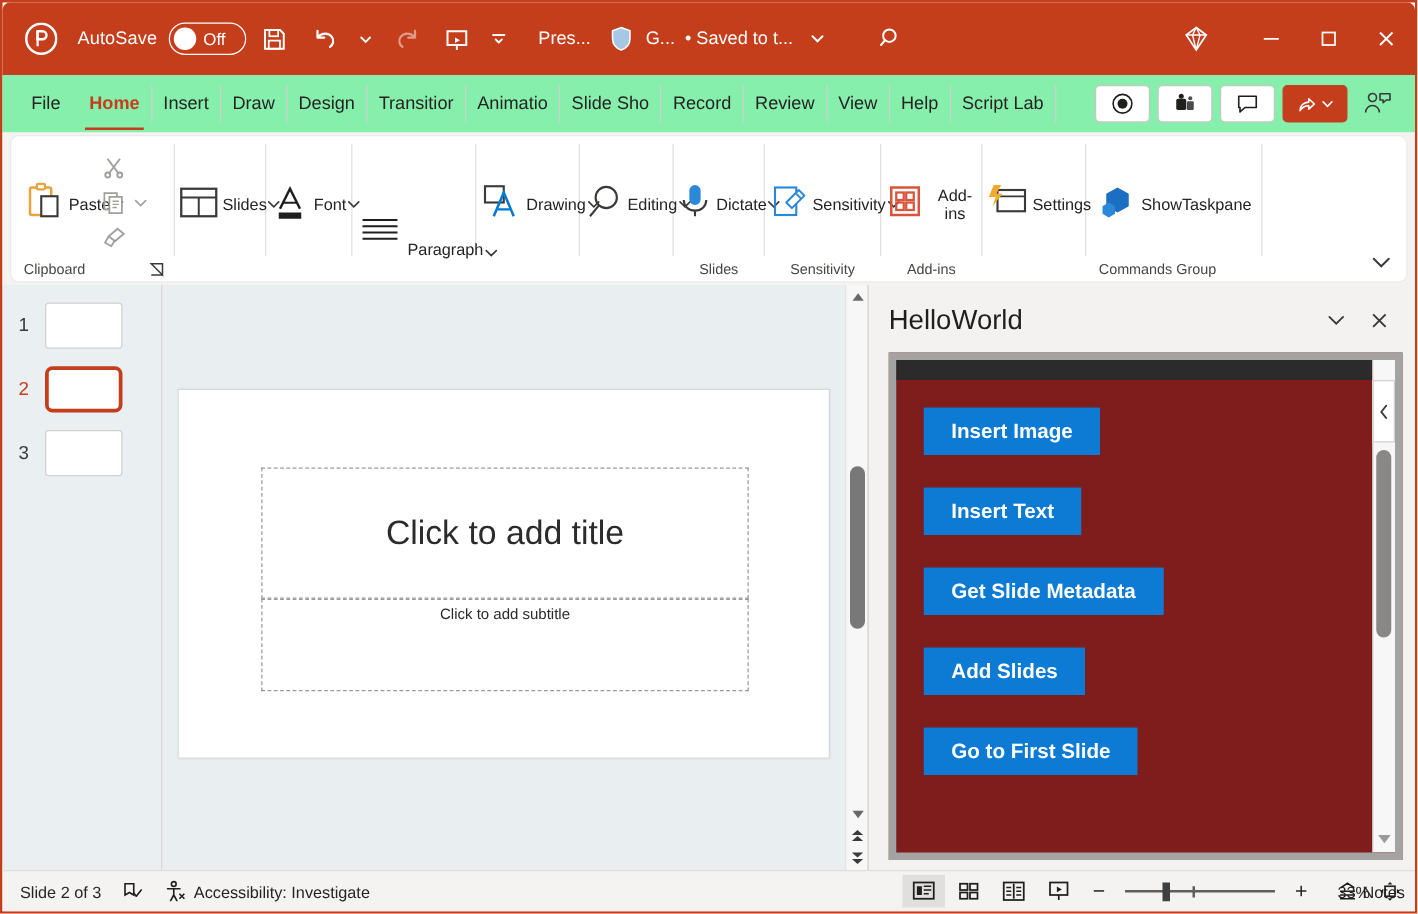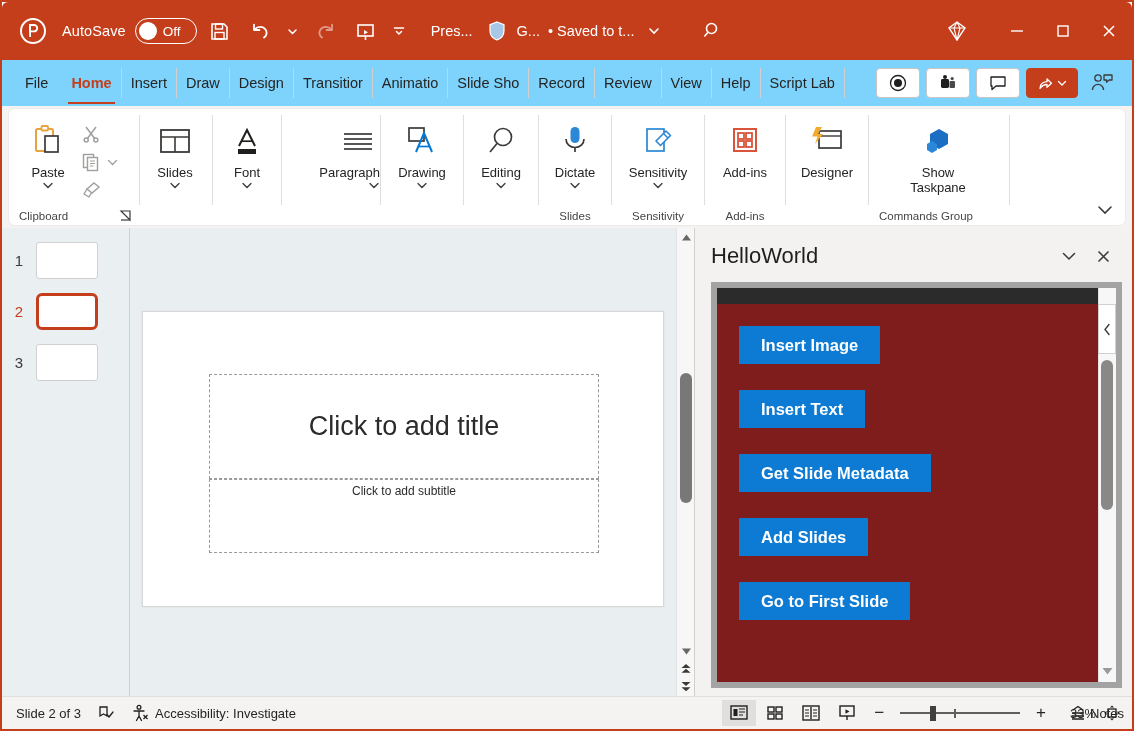--- a/index.html
+++ b/index.html
@@ -35,21 +35,21 @@
   .saved-txt { font-size: 14.5px; margin-left: 8px; }
   .chev-sm { margin-left: 10px; }
   .search-ic { margin-left: 32px; }
   .win-ctrls { position:absolute; right: 0; top: 0; height: 58px; display:flex; align-items:center; }
   .wbtn { width: 46px; height: 38px; display:flex; align-items:center; justify-content:center; }
   .wbtn.diamond { margin-right: 14px; }
 
   
   .tabrow {
     position: absolute; left: 0; top: 58px; width: 1130px; height: 46px;
-    background: #7dd3fc; display: flex; align-items: center;
+    background: #86efac; display: flex; align-items: center;
   }
   .tab {
     font-size: 14.5px; color: #252423; padding: 0 9px; height: 30px;
     display: flex; align-items: center; position: relative; white-space: nowrap;
     border-right: 1px solid #D2D0CE;
   }
   .tab:first-child { border-right: none; margin-left: 14px; padding-right:14px;}
   .tab.active { font-weight: bold; color: #C43E1C; }
   .tab.active .underline {
     position: absolute; left: 6px; right: 6px; bottom: -6px; height: 2.5px; background: #C43E1C;
@@ -74,21 +74,21 @@
   .grp { display:flex; flex-direction: column; position:relative; padding: 4px 0 0 0; }
   .grp .gbody { display:flex; flex:1; }
   .grp .glabel {
     font-size: 11.5px; color:#484644; text-align: left; height: 18px; line-height: 18px;
     padding-left: 10px;
   }
   .grp .glabel.ctr { text-align:center; padding-left:0; }
   .sep { width: 1px; background: #E1DFDD; margin: 6px 0 20px 0; }
 
   .bigbtn {
-    width: 70px; display:flex; flex-direction:column; align-items:center; justify-content:flex-start;
+    width: 70px; display:flex; flex-direction:row; align-items:center; justify-content:flex-start;
     padding-top: 6px;
   }
   .bigbtn .ic { height: 46px; display:flex; align-items:center; justify-content:center; }
   .bigbtn .lb { font-size: 13px; color:#252423; margin-top: 1px; text-align:center; line-height:14px;}
   .bigbtn .cv { margin-top: 1px; }
   .smallcol { display:flex; flex-direction:column; justify-content:center; padding: 4px 2px 0 0; gap:2px;}
   .smallrow { display:flex; align-items:center; height: 26px; padding: 0 2px; }
   .dlg-launch { position:absolute; right: 6px; bottom: 2px; width:14px; height:14px; }
 
   
@@ -583,21 +583,21 @@
       <div class="grp" style="width:82px;">
         <div class="gbody">
           <div class="bigbtn" style="width:82px;">
             <div class="ic">
               <svg width="40" height="34" viewBox="0 0 40 34">
                   <rect x="12" y="6" width="22" height="17" fill="#fff" stroke="#3B3A39" stroke-width="1.7"></rect>
                   <path d="M12 11h22" stroke="#3B3A39" stroke-width="1.4"></path>
                   <path d="M9 2l6 0-4 7h5l-8 10 2.5-7.5H5z" fill="#F2AB2E"></path>
                 </svg>
             </div>
-            <div class="lb">Designer</div>
+            <div class="lb">Settings</div>
           </div>
         </div>
         <div class="glabel ctr"></div>
       </div>
       <div class="sep"></div>
 
       <div class="grp" style="width:140px;">
         <div class="gbody">
           <div class="bigbtn" style="width:130px; margin-left:4px;">
             <div class="ic">

